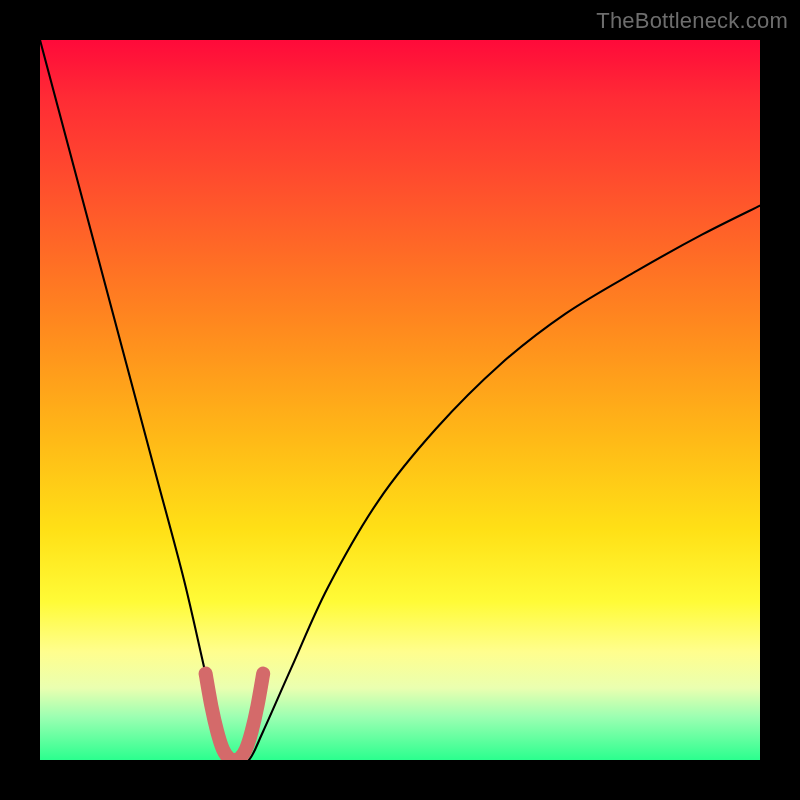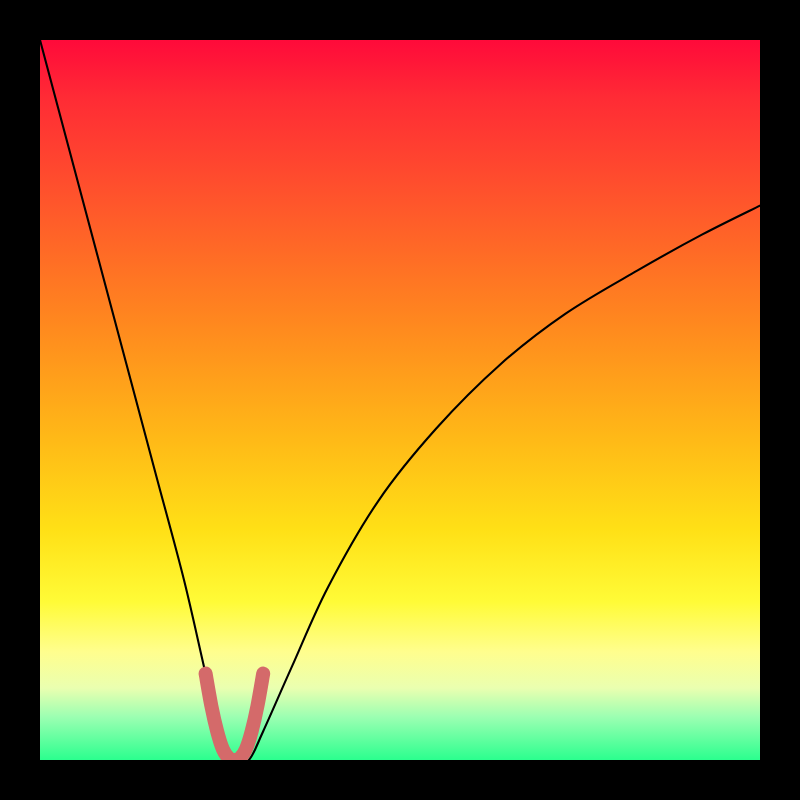--- a/index.html
+++ b/index.html
@@ -62,20 +62,21 @@
     color: #6d6d6d;
     font-size: 22px;
     font-weight: 400;
     letter-spacing: 0.2px;
   }
 </style>
 </head>
 <body>
 
 <div class="stage">
+  <div class="watermark">TheBottleneck.com</div>
 
   <div class="plot">
     <div class="gradient"></div>
     <svg class="curve" viewBox="0 0 720 720" preserveAspectRatio="none">
       <path fill="none" stroke="#000" stroke-width="2.1" stroke-linecap="round" d="M 0.00 0.00 C 4.80 18.00, 19.20 72.00, 28.80 108.00 C 38.40 144.00, 48.00 180.00, 57.60 216.00 C 67.20 252.00, 76.80 288.00, 86.40 324.00 C 96.00 360.00, 105.60 396.00, 115.20 432.00 C 124.80 468.00, 135.60 506.40, 144.00 540.00 C 152.40 573.60, 159.60 608.40, 165.60 633.60 C 171.60 658.80, 175.20 676.80, 180.00 691.20 C 184.80 705.60, 189.60 715.20, 194.40 720.00 C 199.20 724.80, 204.00 724.80, 208.80 720.00 C 213.60 715.20, 216.00 706.80, 223.20 691.20 C 230.40 675.60, 241.20 650.40, 252.00 626.40 C 262.80 602.40, 273.60 574.80, 288.00 547.20 C 302.40 519.60, 320.40 487.20, 338.40 460.80 C 356.40 434.40, 375.60 411.60, 396.00 388.80 C 416.40 366.00, 439.20 343.20, 460.80 324.00 C 482.40 304.80, 502.80 289.20, 525.60 273.60 C 548.40 258.00, 574.80 243.60, 597.60 230.40 C 620.40 217.20, 642.00 205.20, 662.40 194.40 C 682.80 183.60, 710.40 170.40, 720.00 165.60"></path>
       <path fill="none" stroke-linecap="round" stroke-linejoin="round" d="M 165.60 633.60 C 166.56 639.00, 169.44 656.40, 171.36 666.00 C 173.28 675.60, 175.20 684.00, 177.12 691.20 C 179.04 698.40, 180.96 704.76, 182.88 709.20 C 184.80 713.64, 186.72 716.04, 188.64 717.84 C 190.56 719.64, 192.48 720.00, 194.40 720.00 C 196.32 720.00, 198.24 719.64, 200.16 717.84 C 202.08 716.04, 204.00 713.64, 205.92 709.20 C 207.84 704.76, 209.76 698.40, 211.68 691.20 C 213.60 684.00, 215.52 675.60, 217.44 666.00 C 219.36 656.40, 222.24 639.00, 223.20 633.60" stroke="#d46a6a" stroke-width="14"></path>
     </svg>
   </div>
 </div>
 

